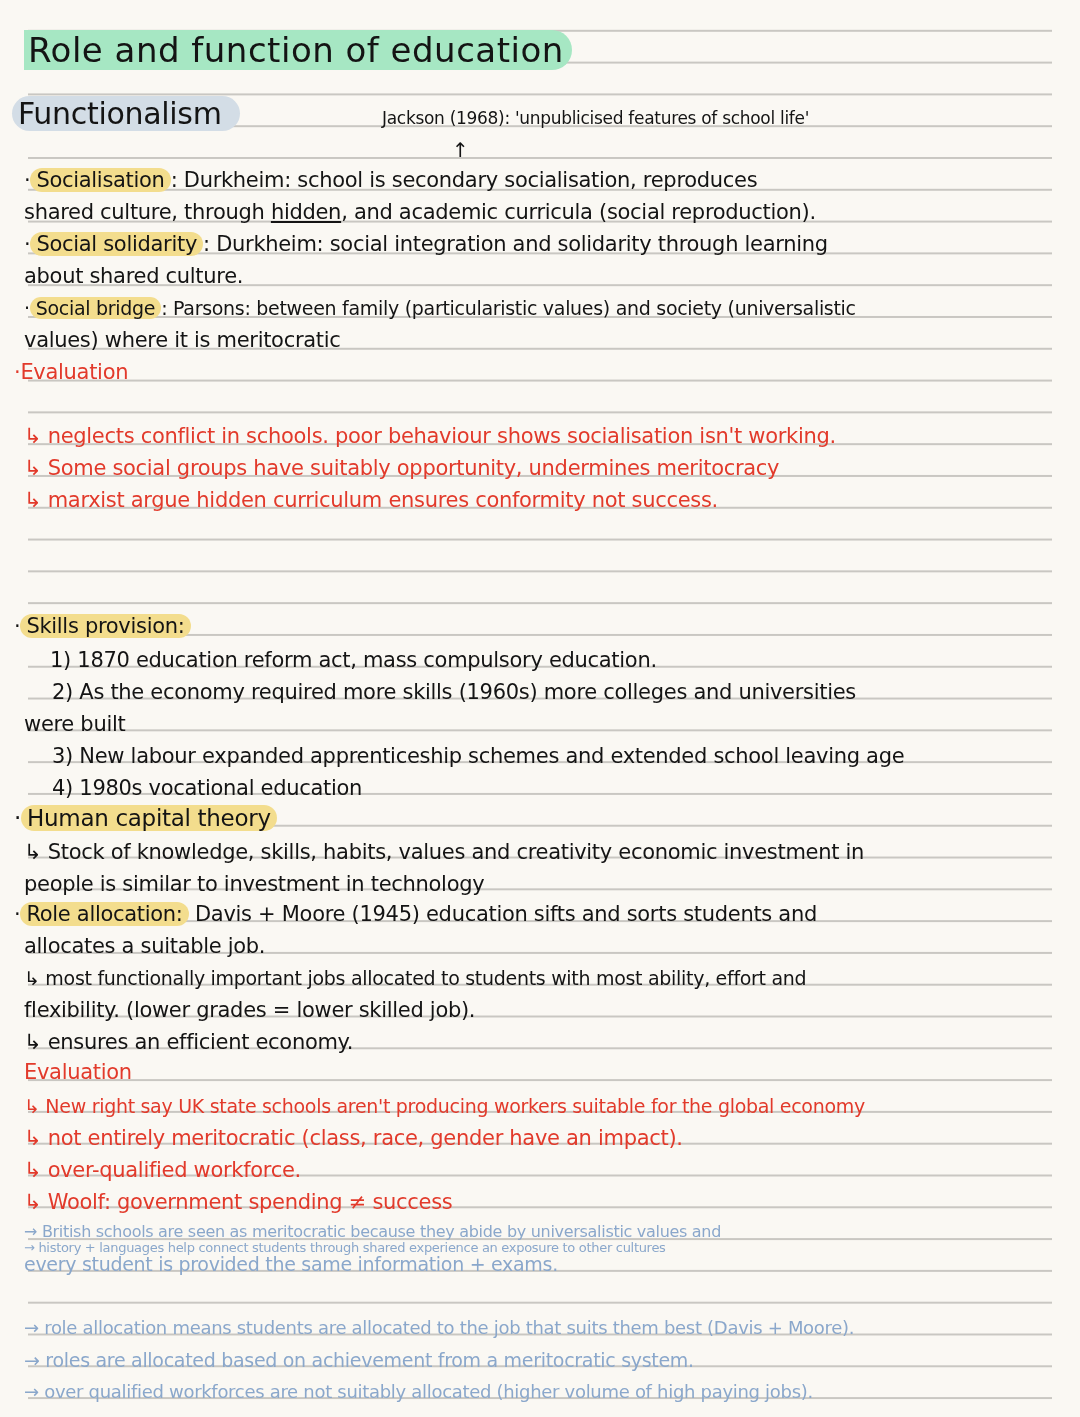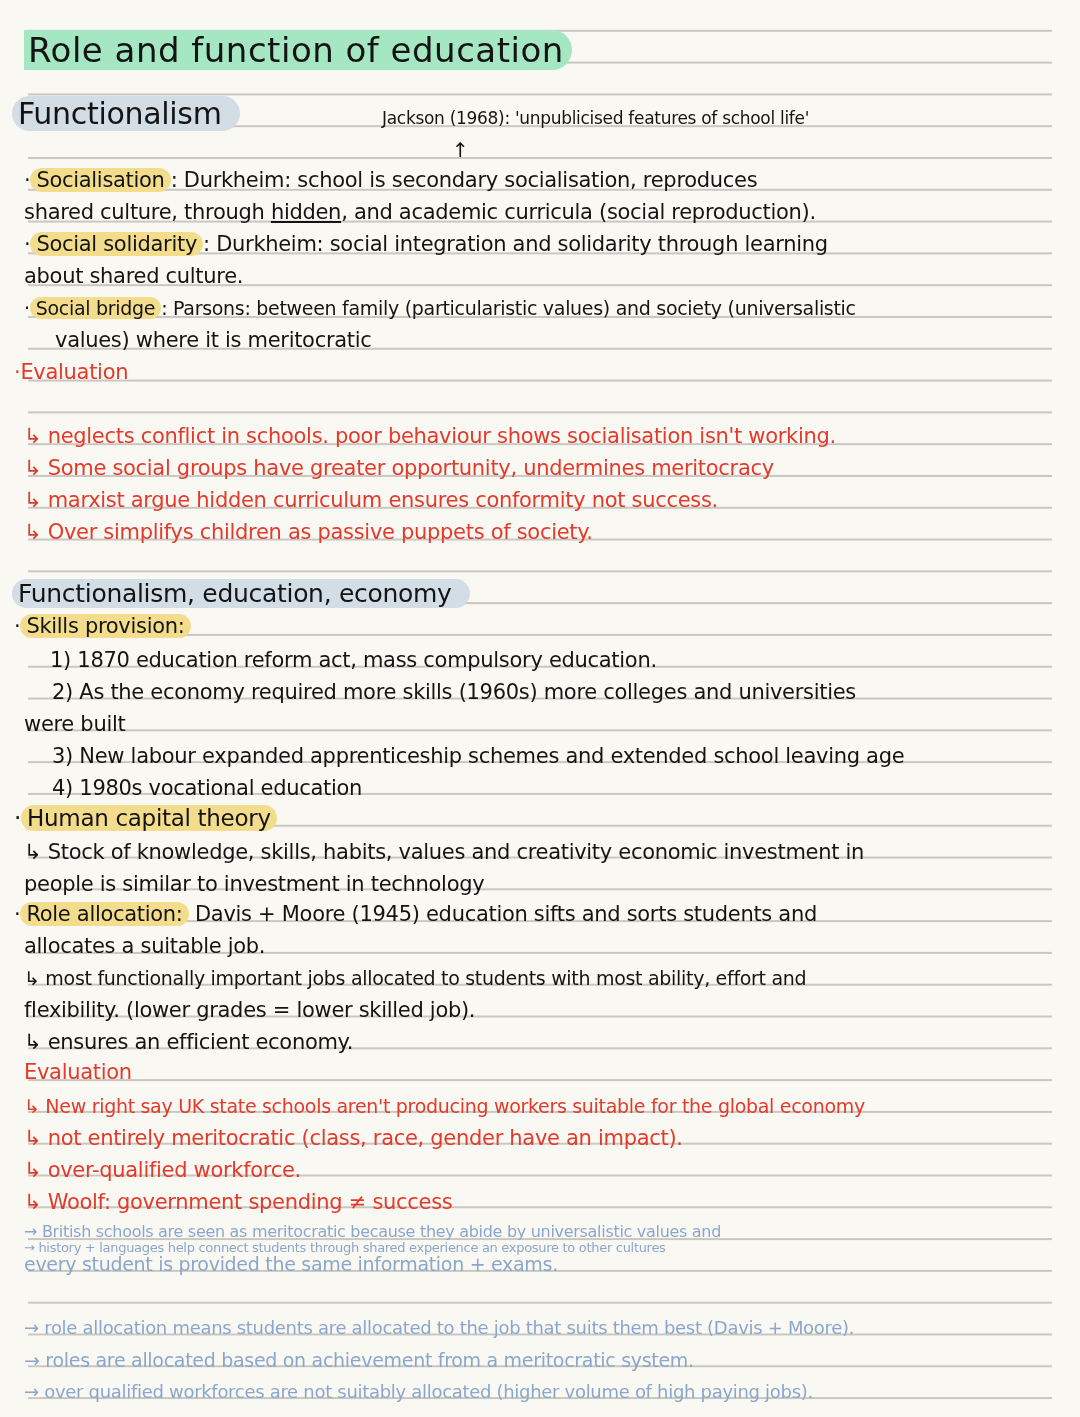--- a/index.html
+++ b/index.html
@@ -61,33 +61,29 @@
   </div>
 
   <div class="line" style="top:230px;">
     <span>·</span><span class="hl-yellow">Social solidarity</span><span>: Durkheim: social integration and solidarity through learning</span>
   </div>
   <div class="line" style="top:262px;">about shared culture.</div>
 
   <div class="line" style="top:294px; font-size:19px;">
     <span>·</span><span class="hl-yellow">Social bridge</span><span>: Parsons: between family (particularistic values) and society (universalistic</span>
   </div>
-  <div class="line" style="top:326px;margin-left:31px;">values) where it is meritocratic</div>
+  <div class="line" style="top:326px;">values) where it is meritocratic</div>
 
   <div class="line red" style="top:358px; left:14px;">
     <span>·</span><span>Evaluation</span>
   </div>
   <div class="line red" style="top:422px;">↳ neglects conflict in schools. poor behaviour shows socialisation isn't working.</div>
-  <div class="line red" style="top:454px;">↳ Some social groups have greater opportunity, undermines meritocracy</div>
+  <div class="line red" style="top:454px;">↳ Some social groups have suitably opportunity, undermines meritocracy</div>
   <div class="line red" style="top:486px;">↳ marxist argue hidden curriculum ensures conformity not success.</div>
-  <div class="line red" style="top:518px;">↳ Over simplifys children as passive puppets of society.</div>
 
-  <div class="line h3" style="top:578px; left:12px;">
-    <span class="hl-blue">Functionalism, education, economy</span>
-  </div>
 
   <div class="line" style="top:612px; left:14px;">
     <span>·</span><span class="hl-yellow">Skills provision:</span>
   </div>
   <div class="line" style="top:646px; left:50px;">1) 1870 education reform act, mass compulsory education.</div>
   <div class="line" style="top:678px; left:52px;">2) As the economy required more skills (1960s) more colleges and universities</div>
   <div class="line" style="top:710px;">were built</div>
   <div class="line" style="top:742px; left:52px;">3) New labour expanded apprenticeship schemes and extended school leaving age</div>
   <div class="line" style="top:774px; left:52px;">4) 1980s vocational education</div>
 

